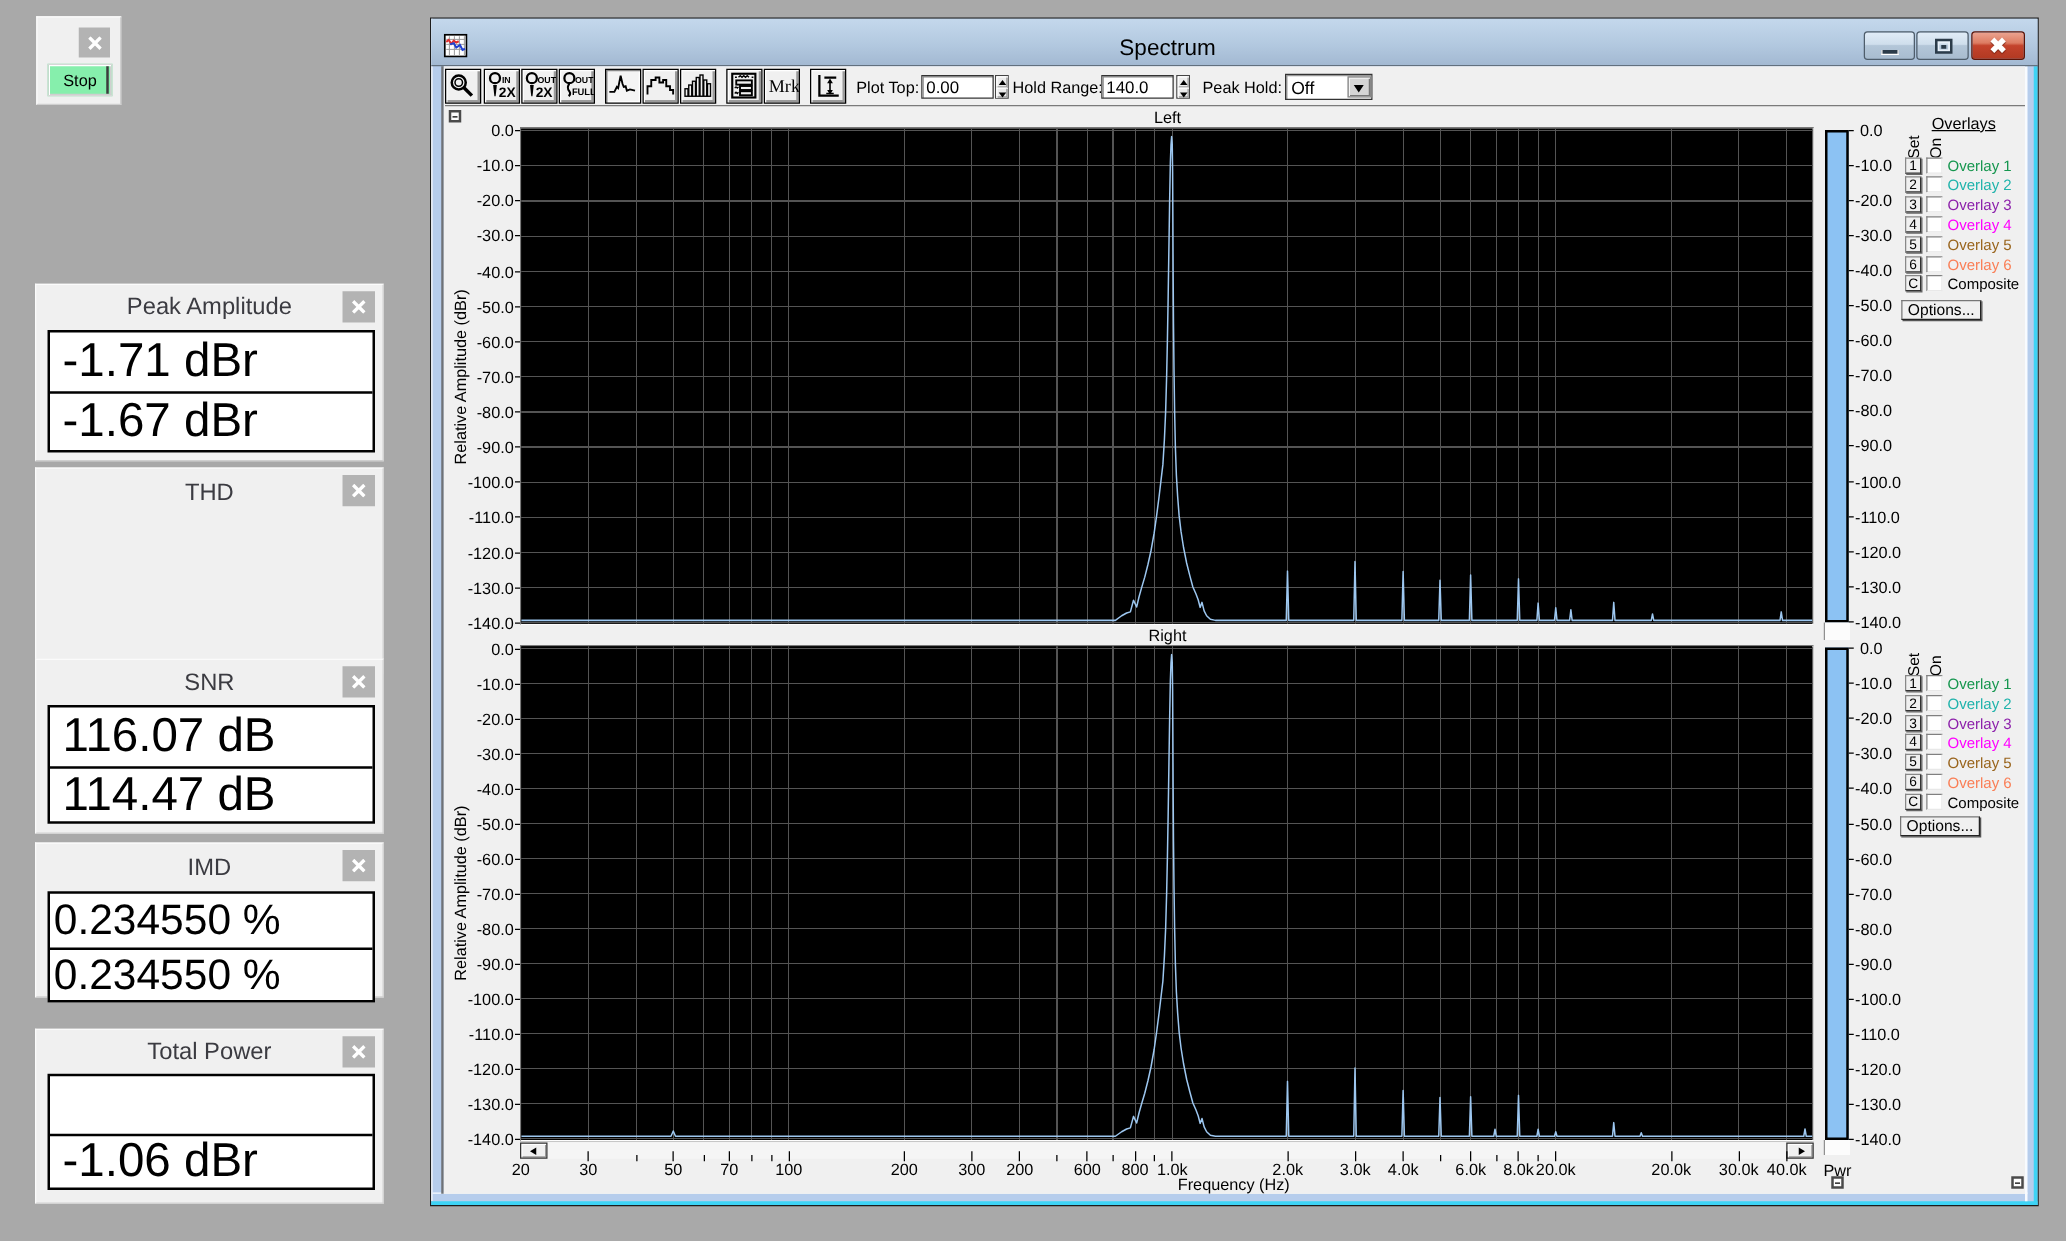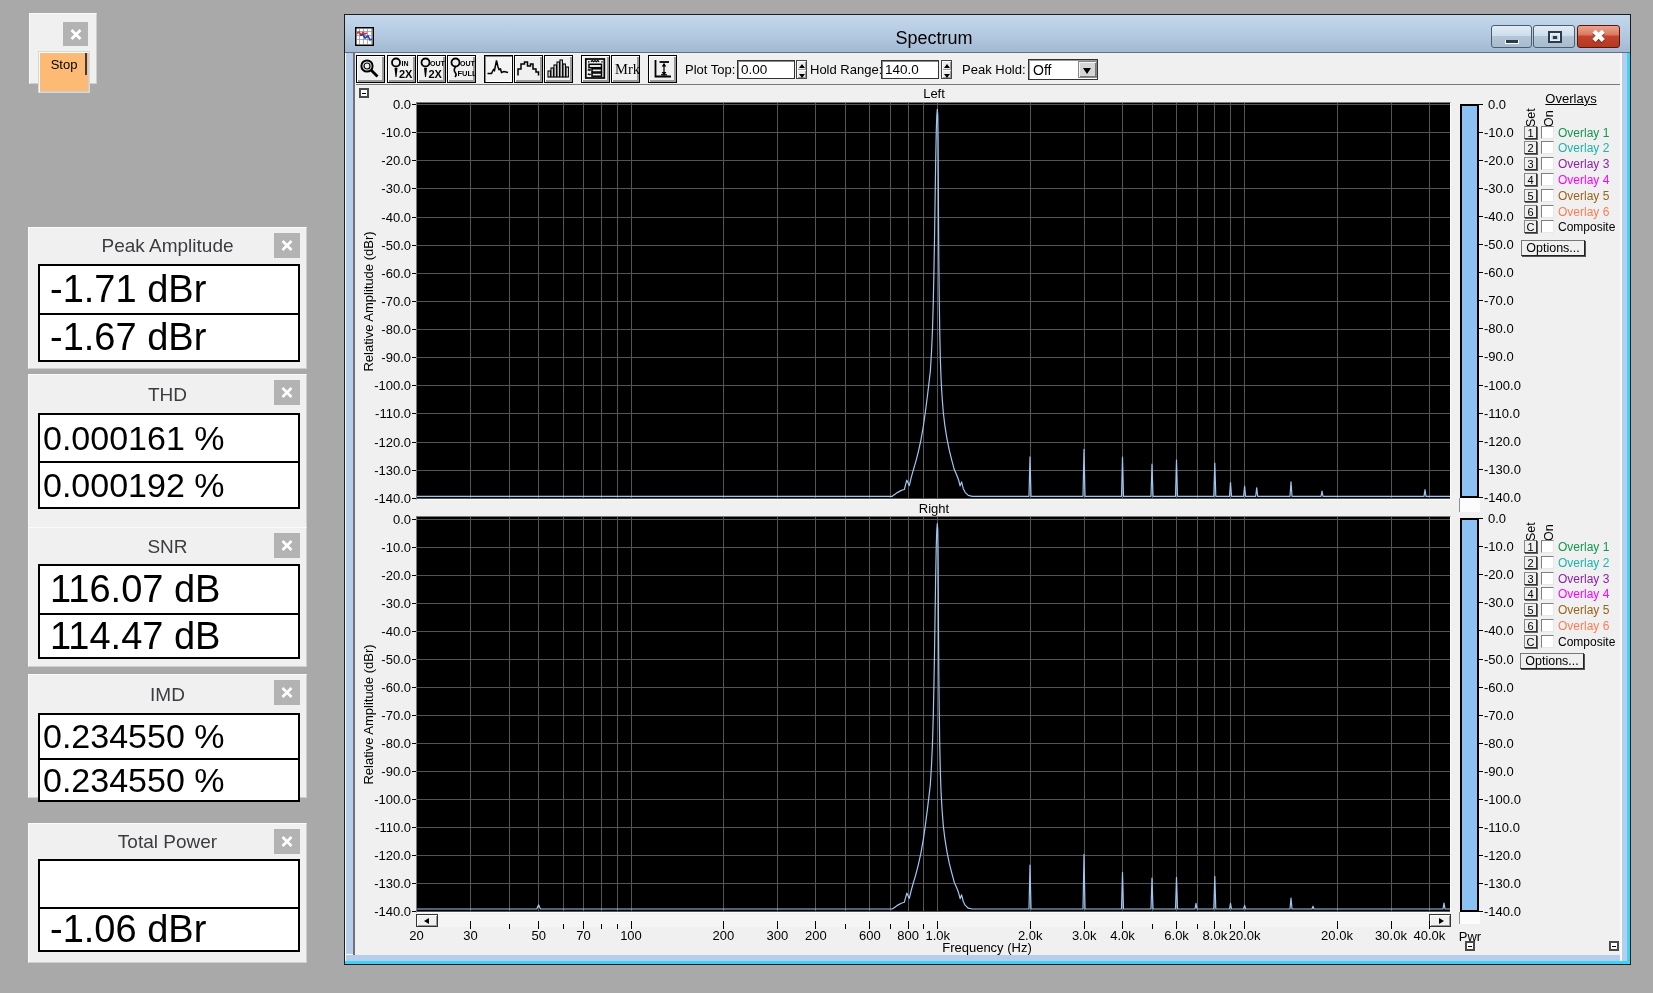--- a/index.html
+++ b/index.html
@@ -32,21 +32,21 @@
 .minus i{position:absolute;left:1px;top:2.5px;width:4px;height:1.5px;background:#000}
 .rot{position:absolute;font-size:13px;color:#000;white-space:nowrap;transform:rotate(-90deg);transform-origin:center}
 </style></head><body>
 
 <div class="panel" style="left:29px;top:13px;width:68px;height:71px">
 <div class="px" style="left:33px;top:8px;width:25px;height:24px">
       <svg width="12" height="11" viewBox="0 0 12 11">
         <path d="M1.5 1L10.5 10M10.5 1L1.5 10" stroke="#fff" stroke-width="2.6"></path>
       </svg>
     </div>
-<div class="a" style="left:8px;top:37px;width:52px;height:42px;background:#fdba74;border:1px solid #d7d7d7;box-shadow:inset 1px 1px 0 #fff,inset -1px -1px 0 #cfcfcf;font-size:13px;text-align:center;line-height:25px;color:#000">Stop</div>
+<div class="a" style="left:8px;top:37px;width:52px;height:26px;background:#86efac;border:1px solid #d7d7d7;box-shadow:inset 1px 1px 0 #fff,inset -1px -1px 0 #cfcfcf;font-size:13px;text-align:center;line-height:25px;color:#000">Stop</div>
 <div class="a" style="left:55px;top:39px;width:2px;height:22px;background:#3c3c3c"></div>
 </div>
 <div class="panel" style="top:227px;height:142px">
     <div class="ptitle" style="top:7px">Peak Amplitude</div>
     <div class="px">
       <svg width="12" height="11" viewBox="0 0 12 11">
         <path d="M1.5 1L10.5 10M10.5 1L1.5 10" stroke="#fff" stroke-width="2.6"></path>
       </svg>
     </div>
     <div class="vbox" style="top:36px;height:98px">
@@ -54,25 +54,20 @@
       <div class="a" style="left:0;top:47px;width:100%;height:2px;background:#000"></div>
       <div class="vrow v37" style="top:49px;height:45px;line-height:45px">-1.67 dBr</div>
     </div>
   </div>
 <div class="panel" style="top:374px;height:165px">
     <div class="ptitle" style="top:9px">THD</div>
     <div class="px">
       <svg width="12" height="11" viewBox="0 0 12 11">
         <path d="M1.5 1L10.5 10M10.5 1L1.5 10" stroke="#fff" stroke-width="2.6"></path>
       </svg>
-    </div>
-    <div class="vbox" style="top:38px;height:96px">
-      <div class="vrow v32" style="top:0;height:46px;line-height:46px">0.000161 %</div>
-      <div class="a" style="left:0;top:46px;width:100%;height:2px;background:#000"></div>
-      <div class="vrow v32" style="top:48px;height:44px;line-height:44px">0.000192 %</div>
     </div>
   </div>
 <div class="panel" style="top:527px;height:140px">
     <div class="ptitle" style="top:8px">SNR</div>
     <div class="px">
       <svg width="12" height="11" viewBox="0 0 12 11">
         <path d="M1.5 1L10.5 10M10.5 1L1.5 10" stroke="#fff" stroke-width="2.6"></path>
       </svg>
     </div>
     <div class="vbox" style="top:36px;height:95px">

